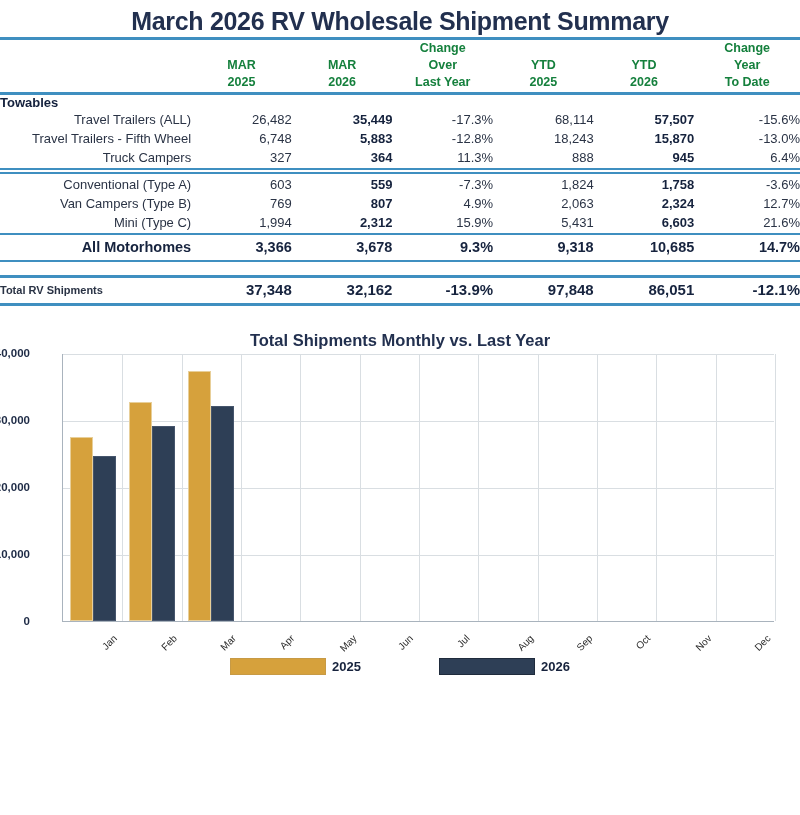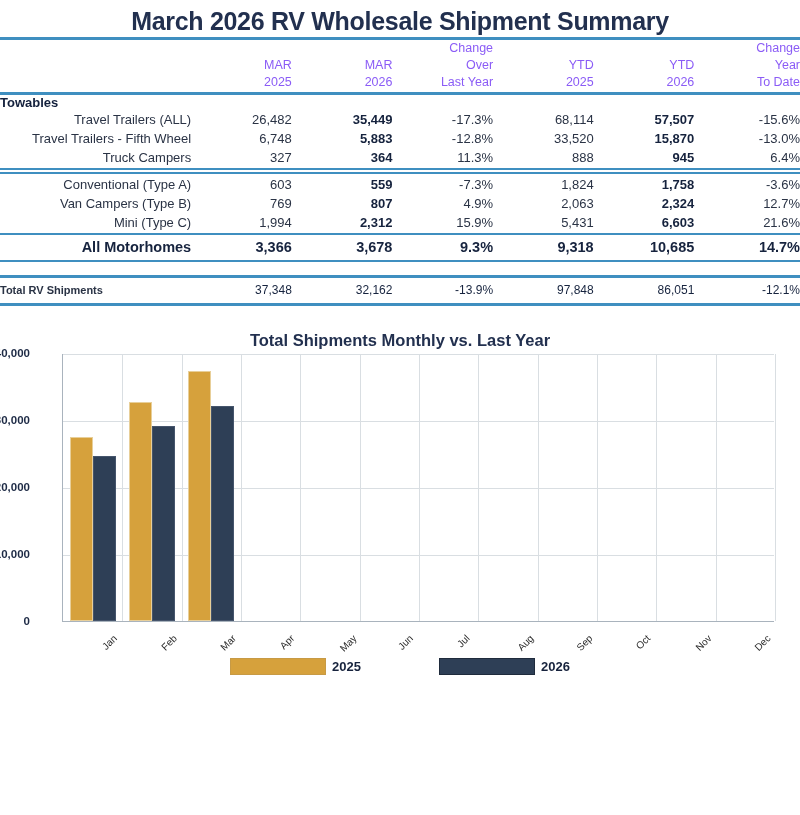--- a/index.html
+++ b/index.html
@@ -46,24 +46,24 @@
     padding: 0;
   }
   .rule-line {
     height: 3px;
     background: #3f8fc0;
     width: 100%;
   }
   .rule-line.thin { height: 2px; }
 
   .hdr-cell {
-    text-align: right;
-    font-weight: normal;
+    text-align: center;
+    font-weight: bold;
     font-size: 12.5px;
-    color: #8b5cf6;
+    color: #15803d;
     line-height: 17px;
     padding: 3px 4px 5px 4px;
     vertical-align: bottom;
   }
   .hdr-cell span { display: block; }
 
   .group-head {
     font-weight: bold;
     font-size: 13px;
     color: #13203c;
@@ -98,22 +98,22 @@
     line-height: 23px;
   }
   tr.total .row-label { padding-right: 8px; }
   tr.grand .row-label {
     text-align: left;
     padding-left: 4px;
     font-weight: bold;
     font-size: 11px;
   }
   tr.grand .cell {
-    font-weight: normal;
-    font-size: 12px;
+    font-weight: bold;
+    font-size: 15px;
     color: #16233e;
     line-height: 24px;
   }
   .spacer td { height: 11px; }
 
   
   #chart-block {
     position: relative;
     width: 800px;
     height: 415px;
@@ -262,21 +262,21 @@
         <td class="cell pct">-17.3%</td>
         <td class="cell">68,114</td>
         <td class="cell b">57,507</td>
         <td class="cell pct">-15.6%</td>
       </tr>
       <tr>
         <td class="row-label">Travel Trailers - Fifth Wheel</td>
         <td class="cell">6,748</td>
         <td class="cell b">5,883</td>
         <td class="cell pct">-12.8%</td>
-        <td class="cell">33,520</td>
+        <td class="cell">18,243</td>
         <td class="cell b">15,870</td>
         <td class="cell pct">-13.0%</td>
       </tr>
       <tr>
         <td class="row-label">Truck Campers</td>
         <td class="cell">327</td>
         <td class="cell b">364</td>
         <td class="cell pct">11.3%</td>
         <td class="cell">888</td>
         <td class="cell b">945</td>

